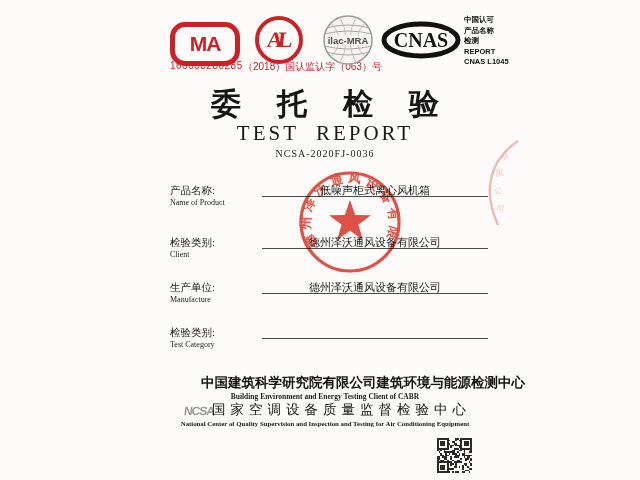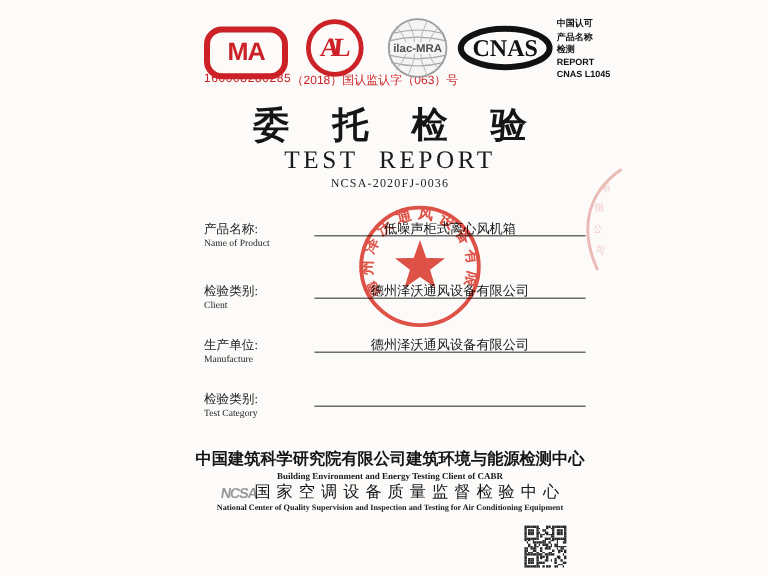--- a/index.html
+++ b/index.html
@@ -37,21 +37,21 @@
   .lab-cn{position:absolute;left:170px;top:1px;font-size:10.5px;color:#1d1d1d;}
   .lab-en{position:absolute;left:170px;top:15px;font-size:8px;color:#1d1d1d;}
   .field-line{position:absolute;left:262px;top:13px;width:226px;border-bottom:1px solid #4a4a4a;height:0;}
   .field-val{position:absolute;left:262px;top:0px;width:226px;text-align:center;font-size:11px;color:#161616;white-space:nowrap;}
 
   
   .stamp{left:294px;top:166px;opacity:0.88;mix-blend-mode:multiply;}
   .edge-stamp{left:478px;top:138px;opacity:0.55;mix-blend-mode:multiply;}
 
   
-  .f1{left:125px;top:374px;width:400px;text-align:center;font-size:13.5px;font-weight:bold;color:#141414;white-space:nowrap;}
+  .f1{left:125px;top:374px;width:400px;text-align:right;font-size:13.5px;font-weight:bold;color:#141414;white-space:nowrap;}
   .f2{left:125px;top:392px;width:400px;text-align:center;font-size:7.5px;font-weight:bold;color:#1a1a1a;}
   .ncsa-logo{left:184px;top:404px;font-family:"Liberation Sans",sans-serif;font-weight:bold;font-size:12px;
     color:#9a9a9a;letter-spacing:-1px;transform:skewX(-8deg);}
   .f3{left:212px;top:401px;width:252px;text-align:center;font-size:13.5px;font-weight:normal;
     letter-spacing:5px;white-space:nowrap;color:#141414;}
   .f4{left:110px;top:420px;width:430px;text-align:center;font-size:6.8px;font-weight:bold;color:#1a1a1a;white-space:nowrap;}
   .qr{left:437px;top:438px;width:35px;height:35px;display:grid;
     grid-template-columns:repeat(21,1fr);grid-template-rows:repeat(21,1fr);background:#fff;}
 </style>
 </head>

